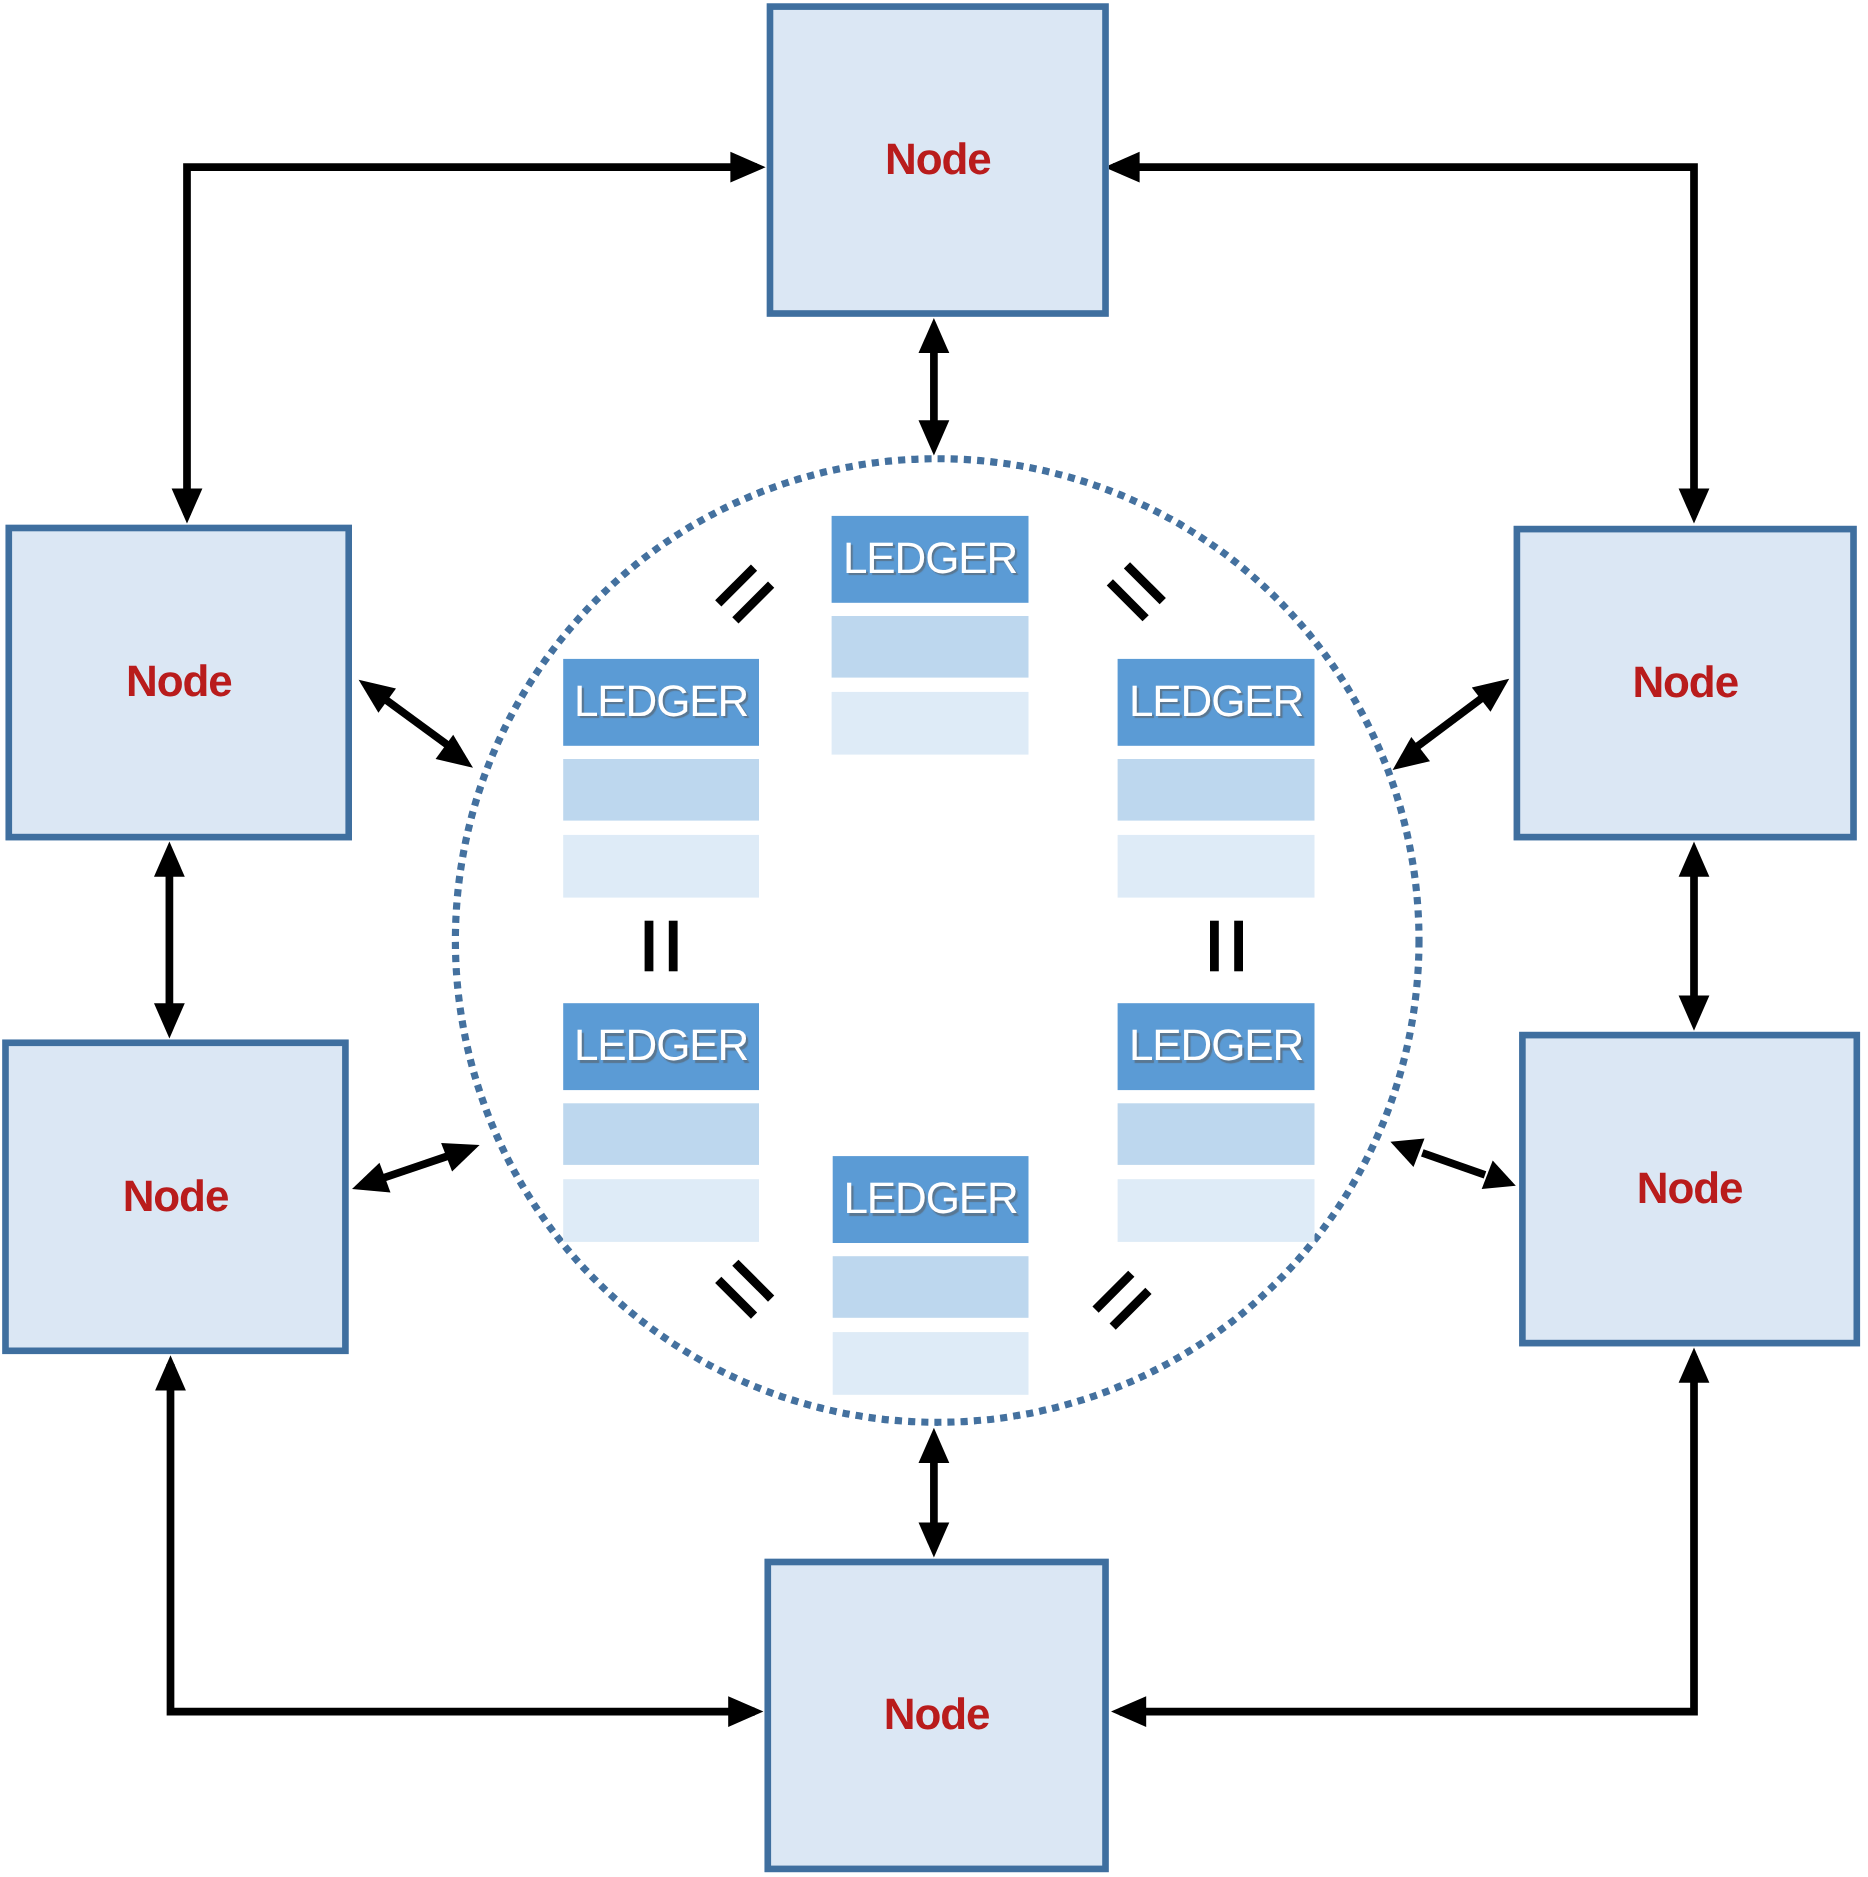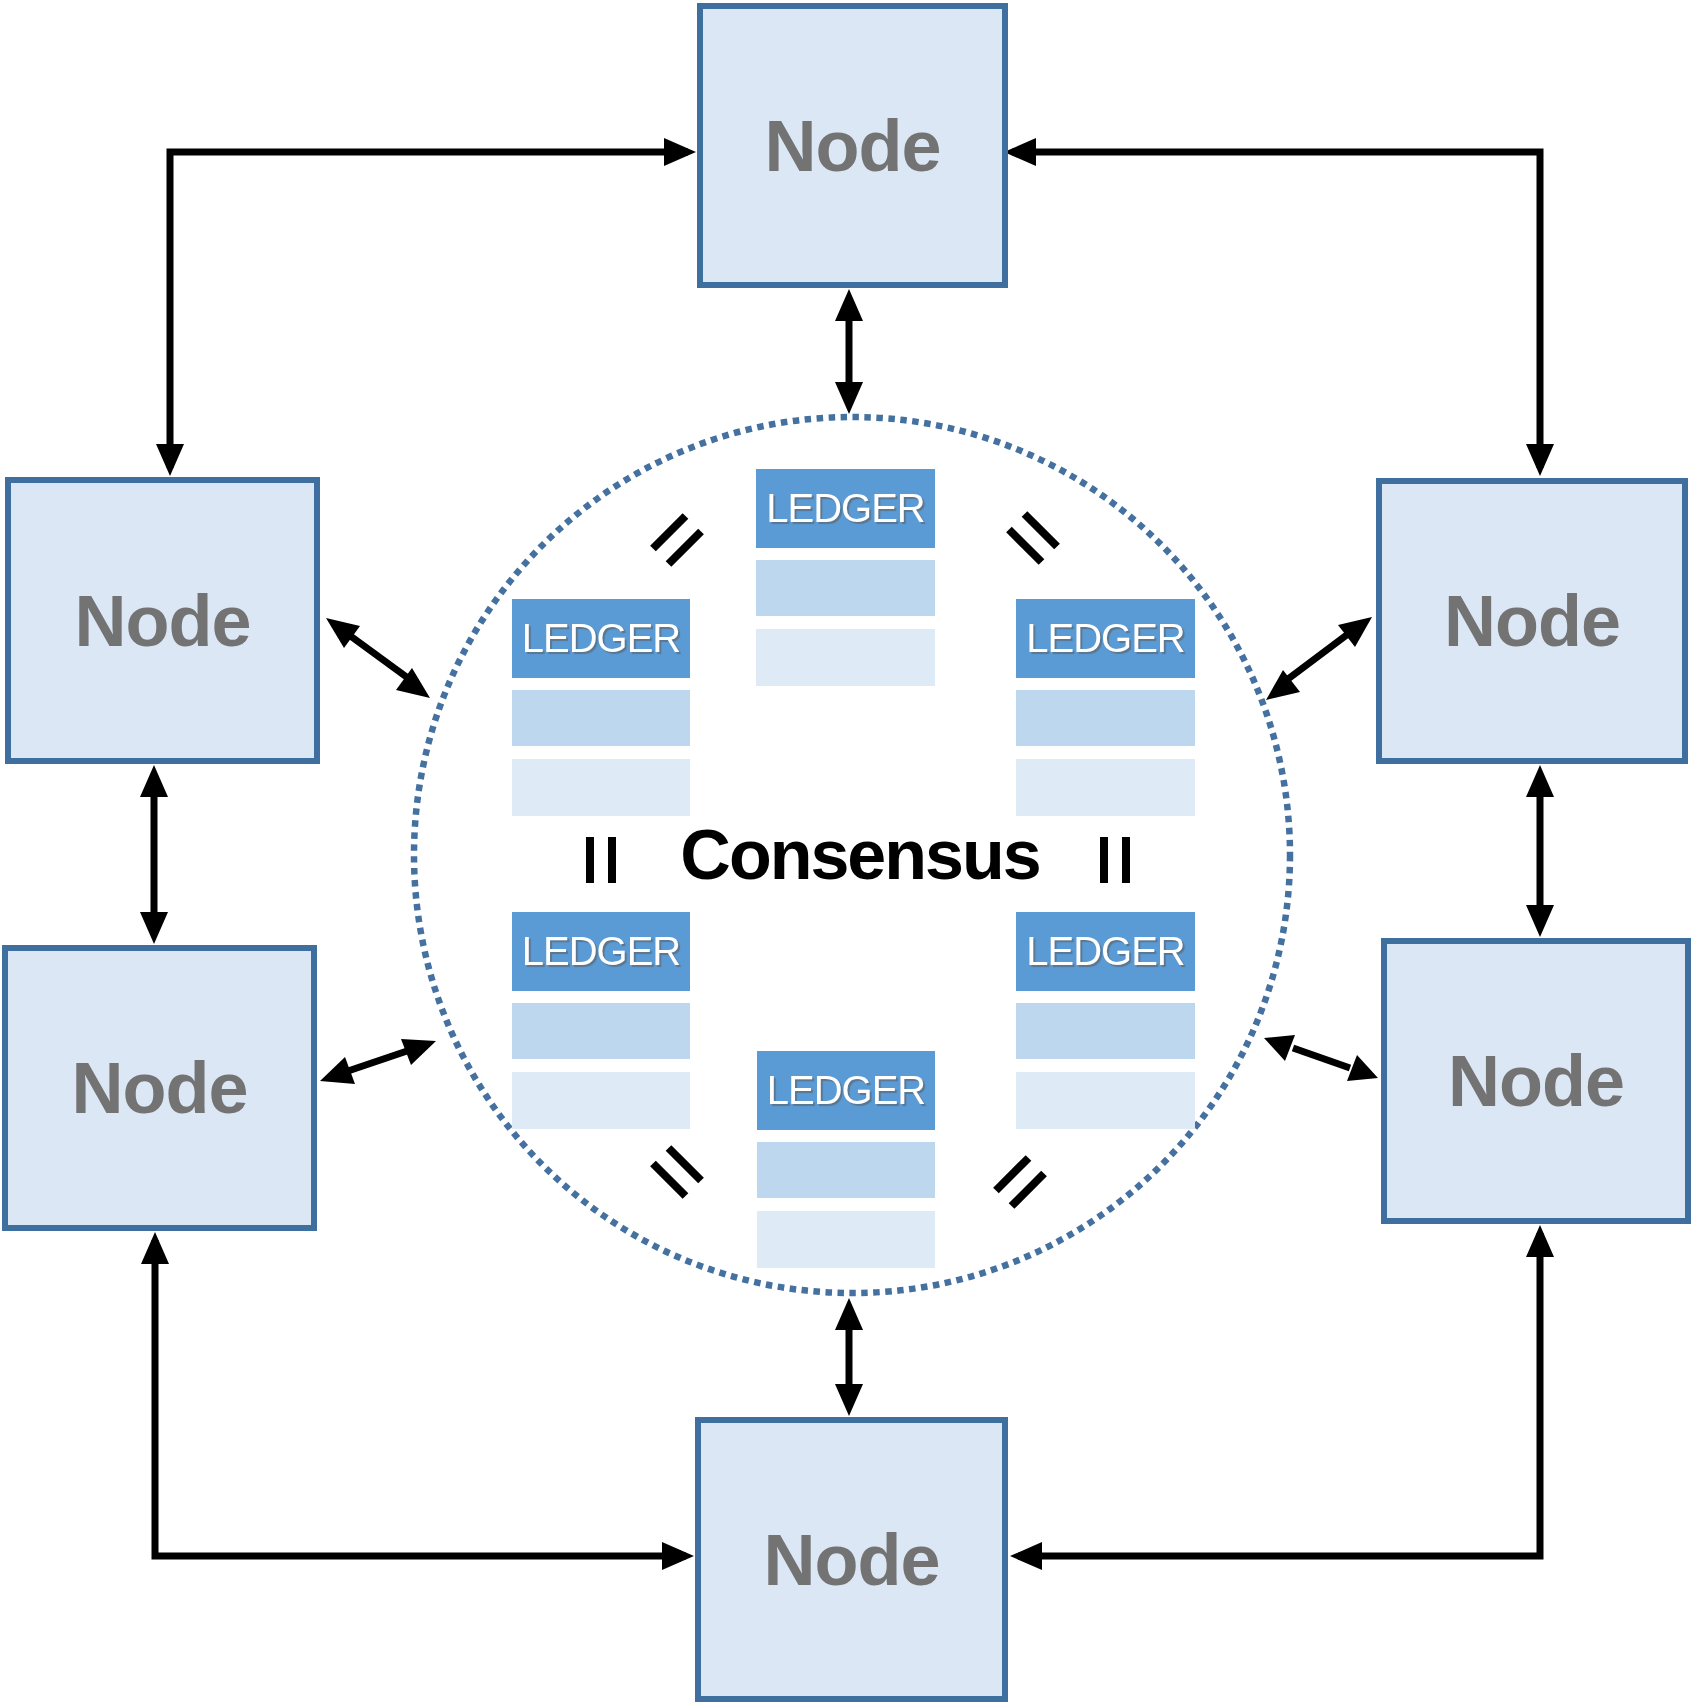--- a/index.html
+++ b/index.html
@@ -12,21 +12,21 @@
   }
   .layer { position:absolute; left:0; top:0; }
 
   
   .node {
     position:absolute;
     background:#dbe7f4;
     border:6px solid #3f6f9f;
     box-sizing:border-box;
     display:flex; align-items:center; justify-content:center;
-    font-weight:700; font-size:72px; color:#737373;
+    font-weight:700; font-size:40px; color:#b91c1c;
     letter-spacing:-1px;
   }
   .node-top         { left:697px; top:3px;    width:311px; height:285px; }
   .node-upper-left  { left:5px;   top:477px;  width:315px; height:287px; }
   .node-upper-right { left:1376px;top:478px;  width:312px; height:286px; }
   .node-lower-left  { left:2px;   top:945px;  width:315px; height:286px; }
   .node-lower-right { left:1381px;top:938px;  width:310px; height:286px; }
   .node-bottom      { left:695px; top:1417px; width:313px; height:285px; }
 
   
@@ -201,15 +201,14 @@
     <div class="ledger-row2"></div>
   </div>
 
   <div class="eq eq-top-left"></div>
   <div class="eq eq-top-right"></div>
   <div class="eq eq-mid-left"></div>
   <div class="eq eq-mid-right"></div>
   <div class="eq eq-bottom-left"></div>
   <div class="eq eq-bottom-right"></div>
 
-  <div class="consensus">Consensus</div>
 
 </div>
 
 </body></html>

